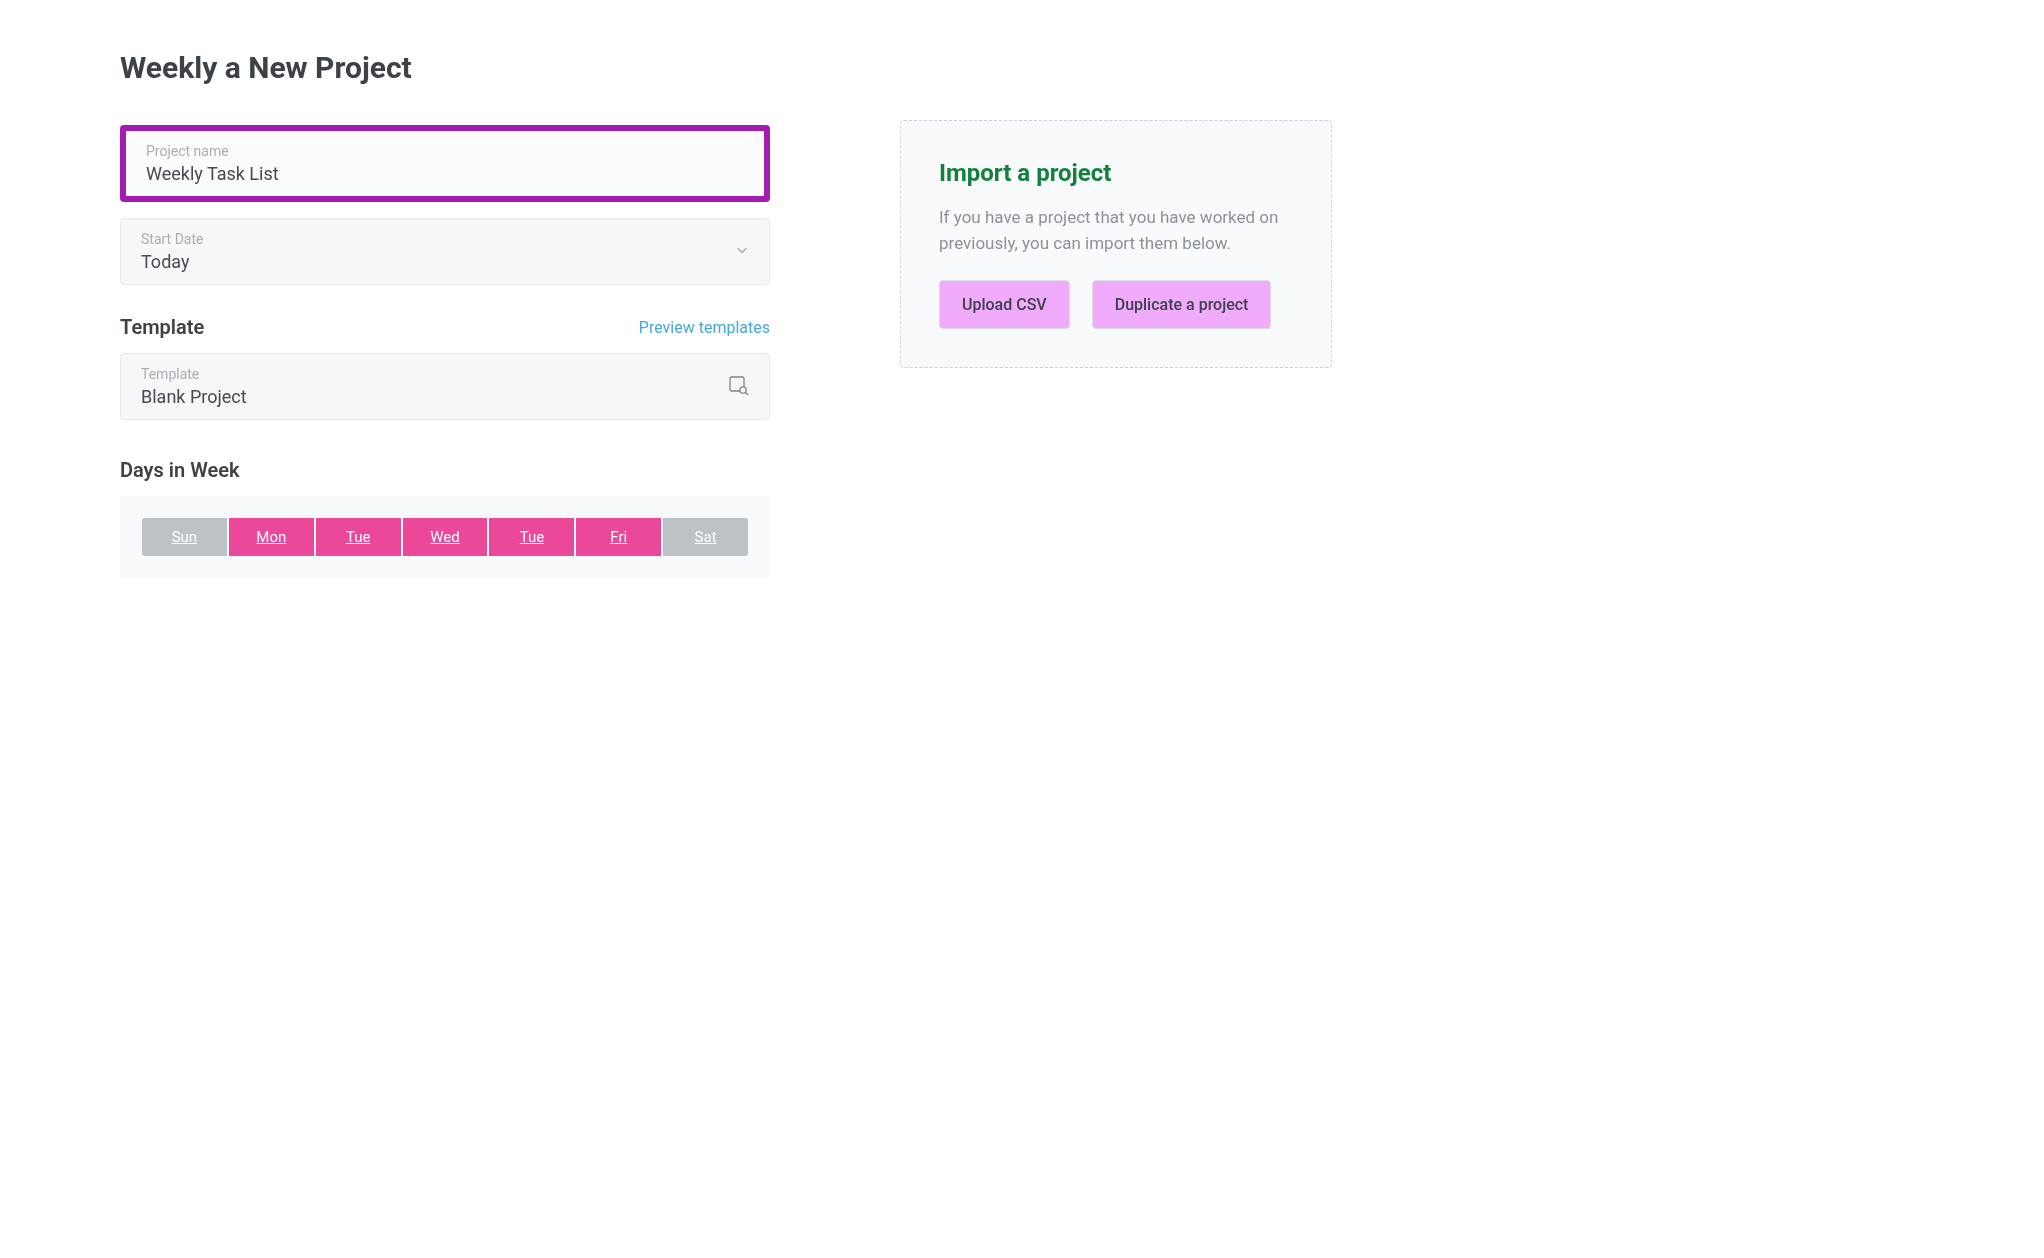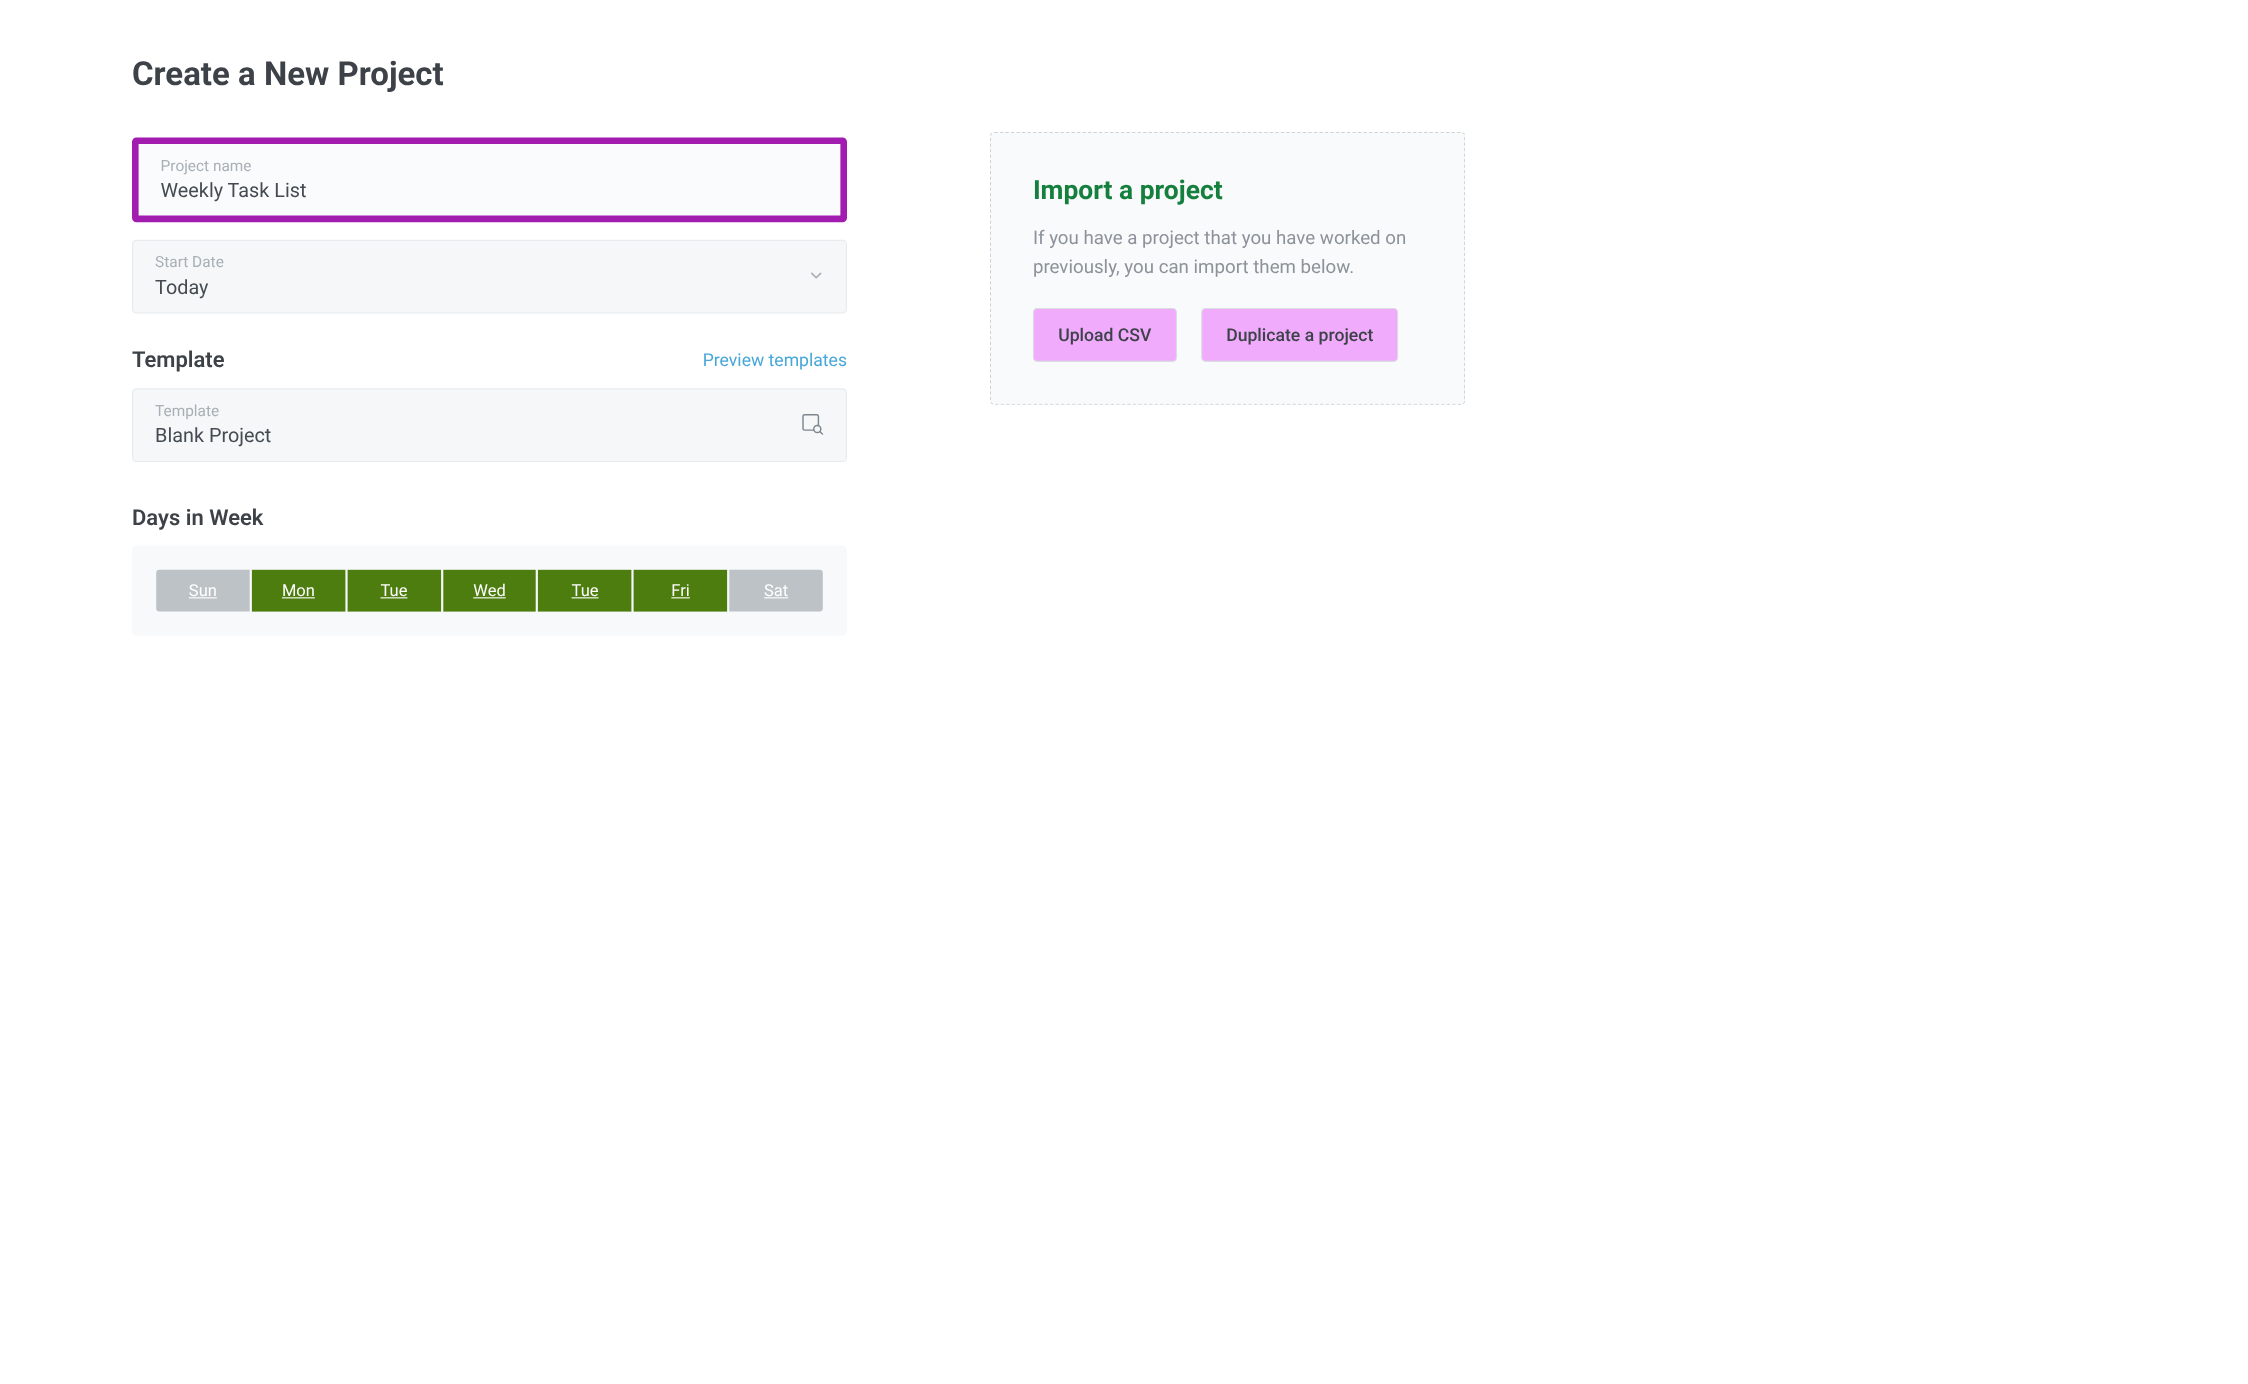--- a/index.html
+++ b/index.html
@@ -118,21 +118,21 @@
       font-size: 15px;
       color: #ffffff;
       cursor: pointer;
       font-family: inherit;
       text-decoration: underline;
     }
     .day-btn.inactive {
       background: #bdc2c6;
     }
     .day-btn.active {
-      background: #4d7c0f;
+      background: #ec4899;
     }
     .day-btn:first-child {
       border-radius: 3px 0 0 3px;
     }
     .day-btn:last-child {
       border-radius: 0 3px 3px 0;
     }
     .create-btn {
       width: 100%;
       height: 58px;
@@ -178,21 +178,21 @@
       cursor: pointer;
       font-family: inherit;
       font-weight: 500;
     }
   </style>
 </head>
 <body>
 
 <div class="container">
   <div class="main-col">
-    <h1>Create a New Project</h1>
+    <h1>Weekly a New Project</h1>
 
     <div class="field focused">
       <span class="field-label">Project name</span>
       <input type="text" class="field-value-input" value="Weekly Task List" style="">
     </div>
 
     <div class="field">
       <span class="field-label">Start Date</span>
       <div class="field-value">Today</div>
       <span class="chevron">

